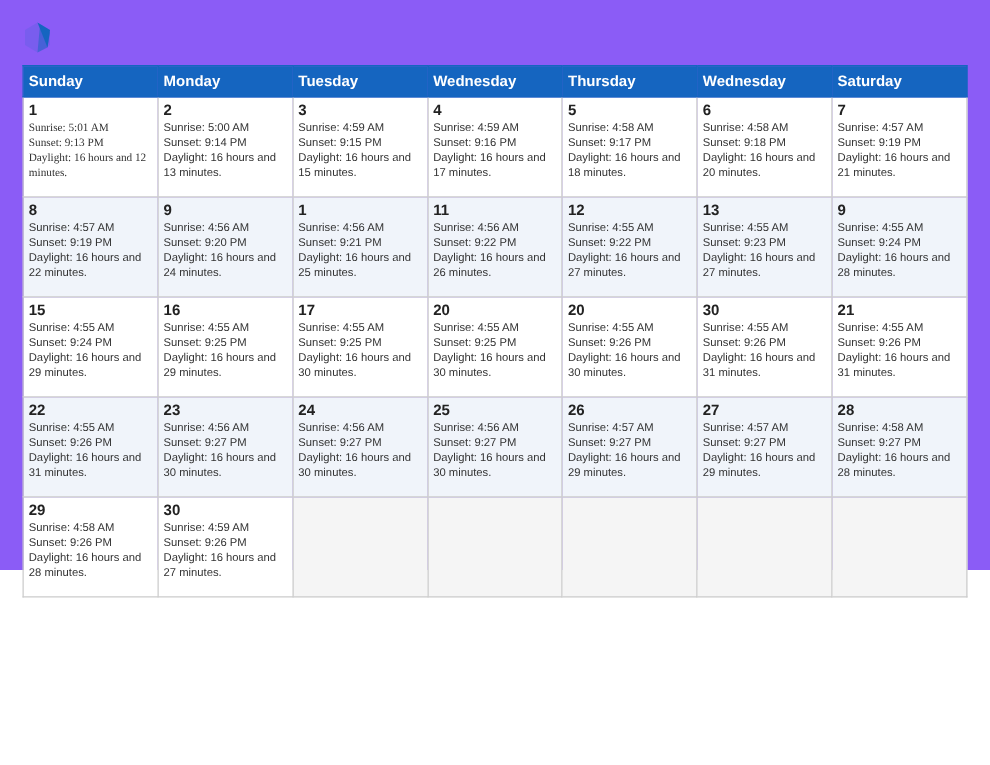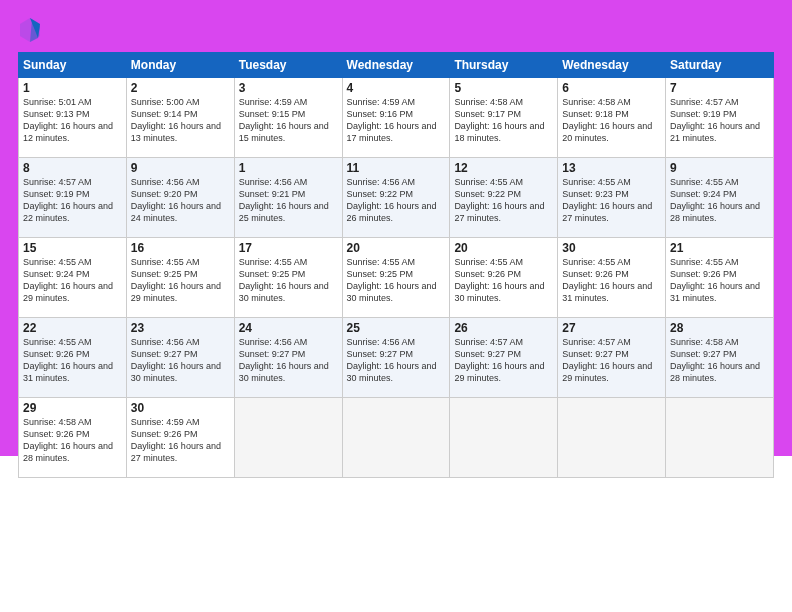--- a/index.html
+++ b/index.html
@@ -6,21 +6,21 @@
     body {
       font-family: Arial, sans-serif;
       background: #fff;
       width: 792px;
       height: 612px;
       overflow: hidden;
     }
     .page {
       width: 792px;
       height: 456px;
-      background: #d946ef;
+      background: #8b5cf6;
       padding: 16px 18px 12px 18px;
     }
     .header {
       display: flex;
       justify-content: space-between;
       align-items: flex-start;
       margin-bottom: 8px;
     }
     .logo {
       display: flex;
@@ -132,21 +132,21 @@
           <th>Wednesday</th>
           <th>Thursday</th>
           <th>Wednesday</th>
           <th>Saturday</th>
         </tr>
     </thead>
     <tbody id="calendar-body">
     <tr>
           <td>
             <span class="day-number">1</span>
-            <div class="day-info" style="white-space: pre-line;">Sunrise: 5:01 AM
+            <div class="day-info" style="white-space: pre-line; font-family: Liberation Serif, serif;">Sunrise: 5:01 AM
 Sunset: 9:13 PM
 Daylight: 16 hours and 12 minutes.</div>
           </td>
           <td>
             <span class="day-number">2</span>
             <div class="day-info" style="white-space: pre-line;">Sunrise: 5:00 AM
 Sunset: 9:14 PM
 Daylight: 16 hours and 13 minutes.</div>
           </td>
           <td>

